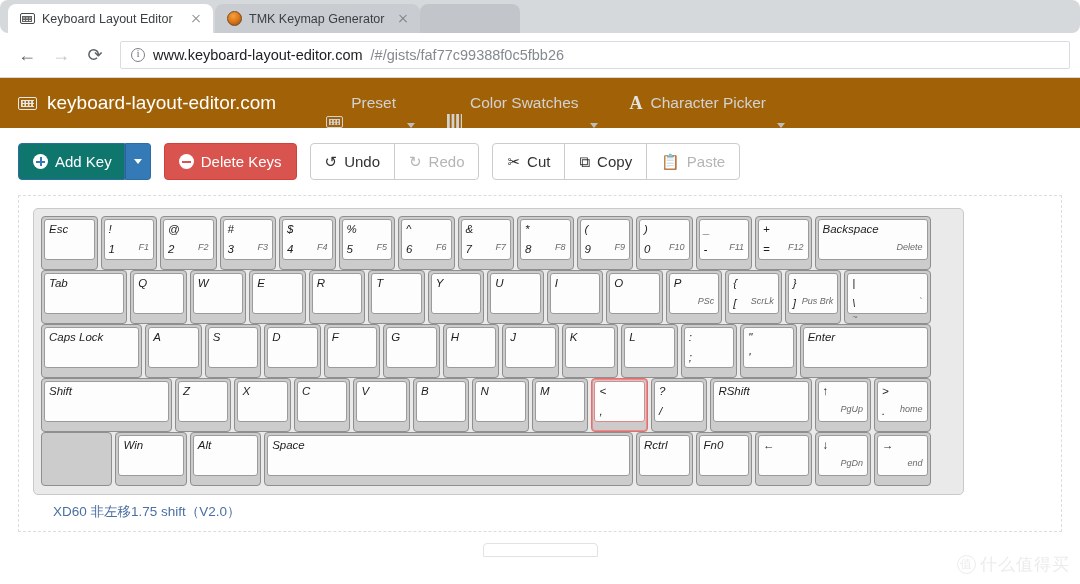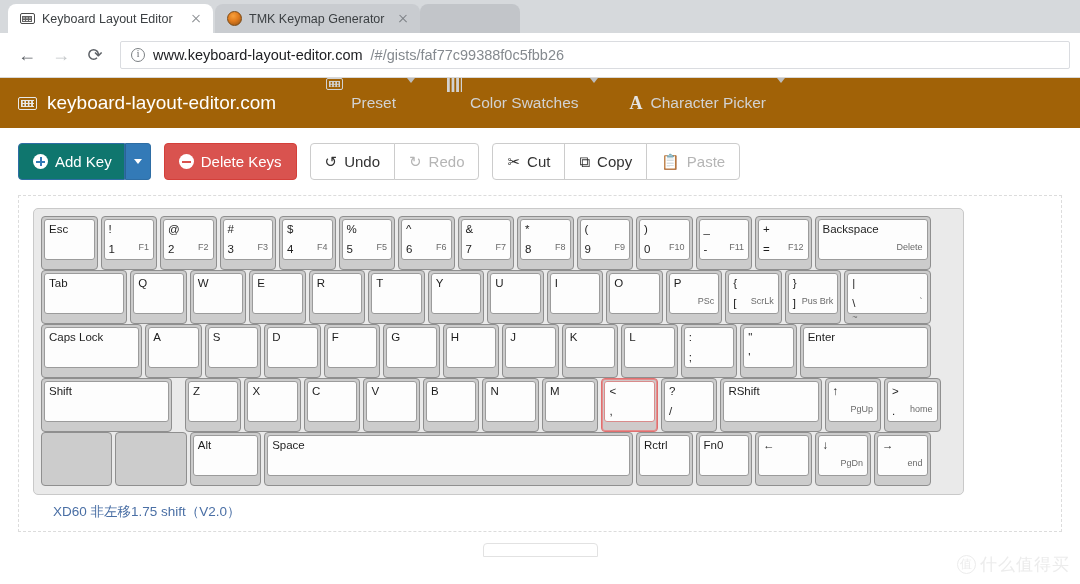--- a/index.html
+++ b/index.html
@@ -7,21 +7,21 @@
   body {
     width:1080px; height:584px; overflow:hidden;
     background:#ffffff;
     font-family:"Liberation Sans", sans-serif;
     -webkit-font-smoothing:antialiased;
   }
 
   
   .tabstrip {
     height:33px; background:#d6d9dc; position:relative;
-    display:flex; align-items:flex-end; padding-left:8px;
+    display:flex; align-items:flex-end; padding-left:8px;border-radius:8px;
   }
   .tab {
     height:29px; display:flex; align-items:center; gap:7px;
     padding:0 9px 0 11px; position:relative;
     font-size:12.5px; color:#3c4043; max-width:210px;
     border-top-left-radius:8px; border-top-right-radius:8px;
   }
   .tab.active { background:#ffffff; width:205px; }
   .tab.inactive { background:#c9ccd0; width:205px; margin-left:2px; }
   .tab.ghost { background:#c2c5c9; width:100px; border-radius:8px 8px 0 0; }
@@ -87,21 +87,21 @@
     font-size:19px; color:#ffffff; margin-right:34px;
   }
   .brand-ico { width:19px; height:13px; border:1.6px solid #e8e8e8; border-radius:2px; position:relative; }
   .brand-ico::after{
     content:""; position:absolute; inset:2px;
     background:
       linear-gradient(to right,#e8e8e8 1.3px, transparent 1.3px) 0 0/3.4px 3px repeat,
       linear-gradient(to bottom,#e8e8e8 1.3px, transparent 1.3px) 0 0/3.4px 3px repeat;
   }
   .navitem {
-    display:flex; align-items:flex-start; gap:8px; font-size:15.5px;
+    display:flex; align-items:flex-end; gap:8px; font-size:15.5px;
     color:#d2d2d2; padding:0 16px; height:50px; line-height:50px;
   }
   .navitem .caret {
     width:0;height:0;border-left:4.5px solid transparent;border-right:4.5px solid transparent;
     border-top:5px solid #bdbdbd; margin-left:3px;
   }
   .nav-kbd { width:17px;height:12px;border:1.5px solid #d2d2d2;border-radius:2px;position:relative;flex:0 0 17px;}
   .nav-kbd::after{content:"";position:absolute;inset:2px;
     background:
       linear-gradient(to right,#d2d2d2 1.2px, transparent 1.2px) 0 0/3.2px 2.8px repeat,
@@ -152,21 +152,21 @@
 
   
   .kb-wrap {
     margin:0 18px; background:#fff; border:1px dashed #dcdcdc;
     padding:12px 14px 10px 14px;
   }
   .kb-board {
     background:#eaeaea; border:1px solid #c9c9c9; border-radius:5px;
     padding:7px 6px 8px 7px; width:931px;
   }
-  .kb-row { display:flex; align-items:flex-start; height:54px; }
+  .kb-row { display:flex; align-items:flex-start; height:54px;font-style:italic; }
   .cap {
     background:#cccccc;
     border:1px solid #8f8f8f;
     border-radius:4px;
     padding:2px 2px 0 2px;
     height:54px;
     position:relative;
     display:flex; flex-direction:column;
   }
   .cap.selected { border-color:#e06f6f; box-shadow:0 0 0 1px #e48e8e inset; background:#cfcaca;}
@@ -606,21 +606,21 @@
             <div class="cap-front"></div>
           </div>
           <div class="cap" style="width: 130.875px; margin-right: 3px;">
             <div class="cap-top">
               <span class="lg lg-tl">Enter</span>
             </div>
             <div class="cap-front"></div>
           </div>
         </div>
         <div class="kb-row">
-          <div class="cap" style="width: 130.875px; margin-right: 13px;">
+          <div class="cap" style="width: 130.875px; margin-right: 3px;">
             <div class="cap-top">
               <span class="lg lg-tl">Shift</span>
             </div>
             <div class="cap-front"></div>
           </div>
           <div class="cap" style="width: 56.5px; margin-right: 3px;">
             <div class="cap-top">
               <span class="lg lg-tl">Z</span>
             </div>
             <div class="cap-front"></div>
@@ -697,20 +697,23 @@
             <div class="cap-front">
               <span class="lg-fr">home</span>
             </div>
           </div>
         </div>
         <div class="kb-row">
           <div class="cap" style="width: 71.375px; margin-right: 3px;">
             <div class="cap-front"></div>
           </div>
           <div class="cap" style="width: 71.375px; margin-right: 3px;">
+            <div class="cap-top">
+              <span class="lg lg-tl">Win</span>
+            </div>
             <div class="cap-front"></div>
           </div>
           <div class="cap" style="width: 71.375px; margin-right: 3px;">
             <div class="cap-top">
               <span class="lg lg-tl">Alt</span>
             </div>
             <div class="cap-front"></div>
           </div>
           <div class="cap" style="width: 368.875px; margin-right: 3px;">
             <div class="cap-top">

